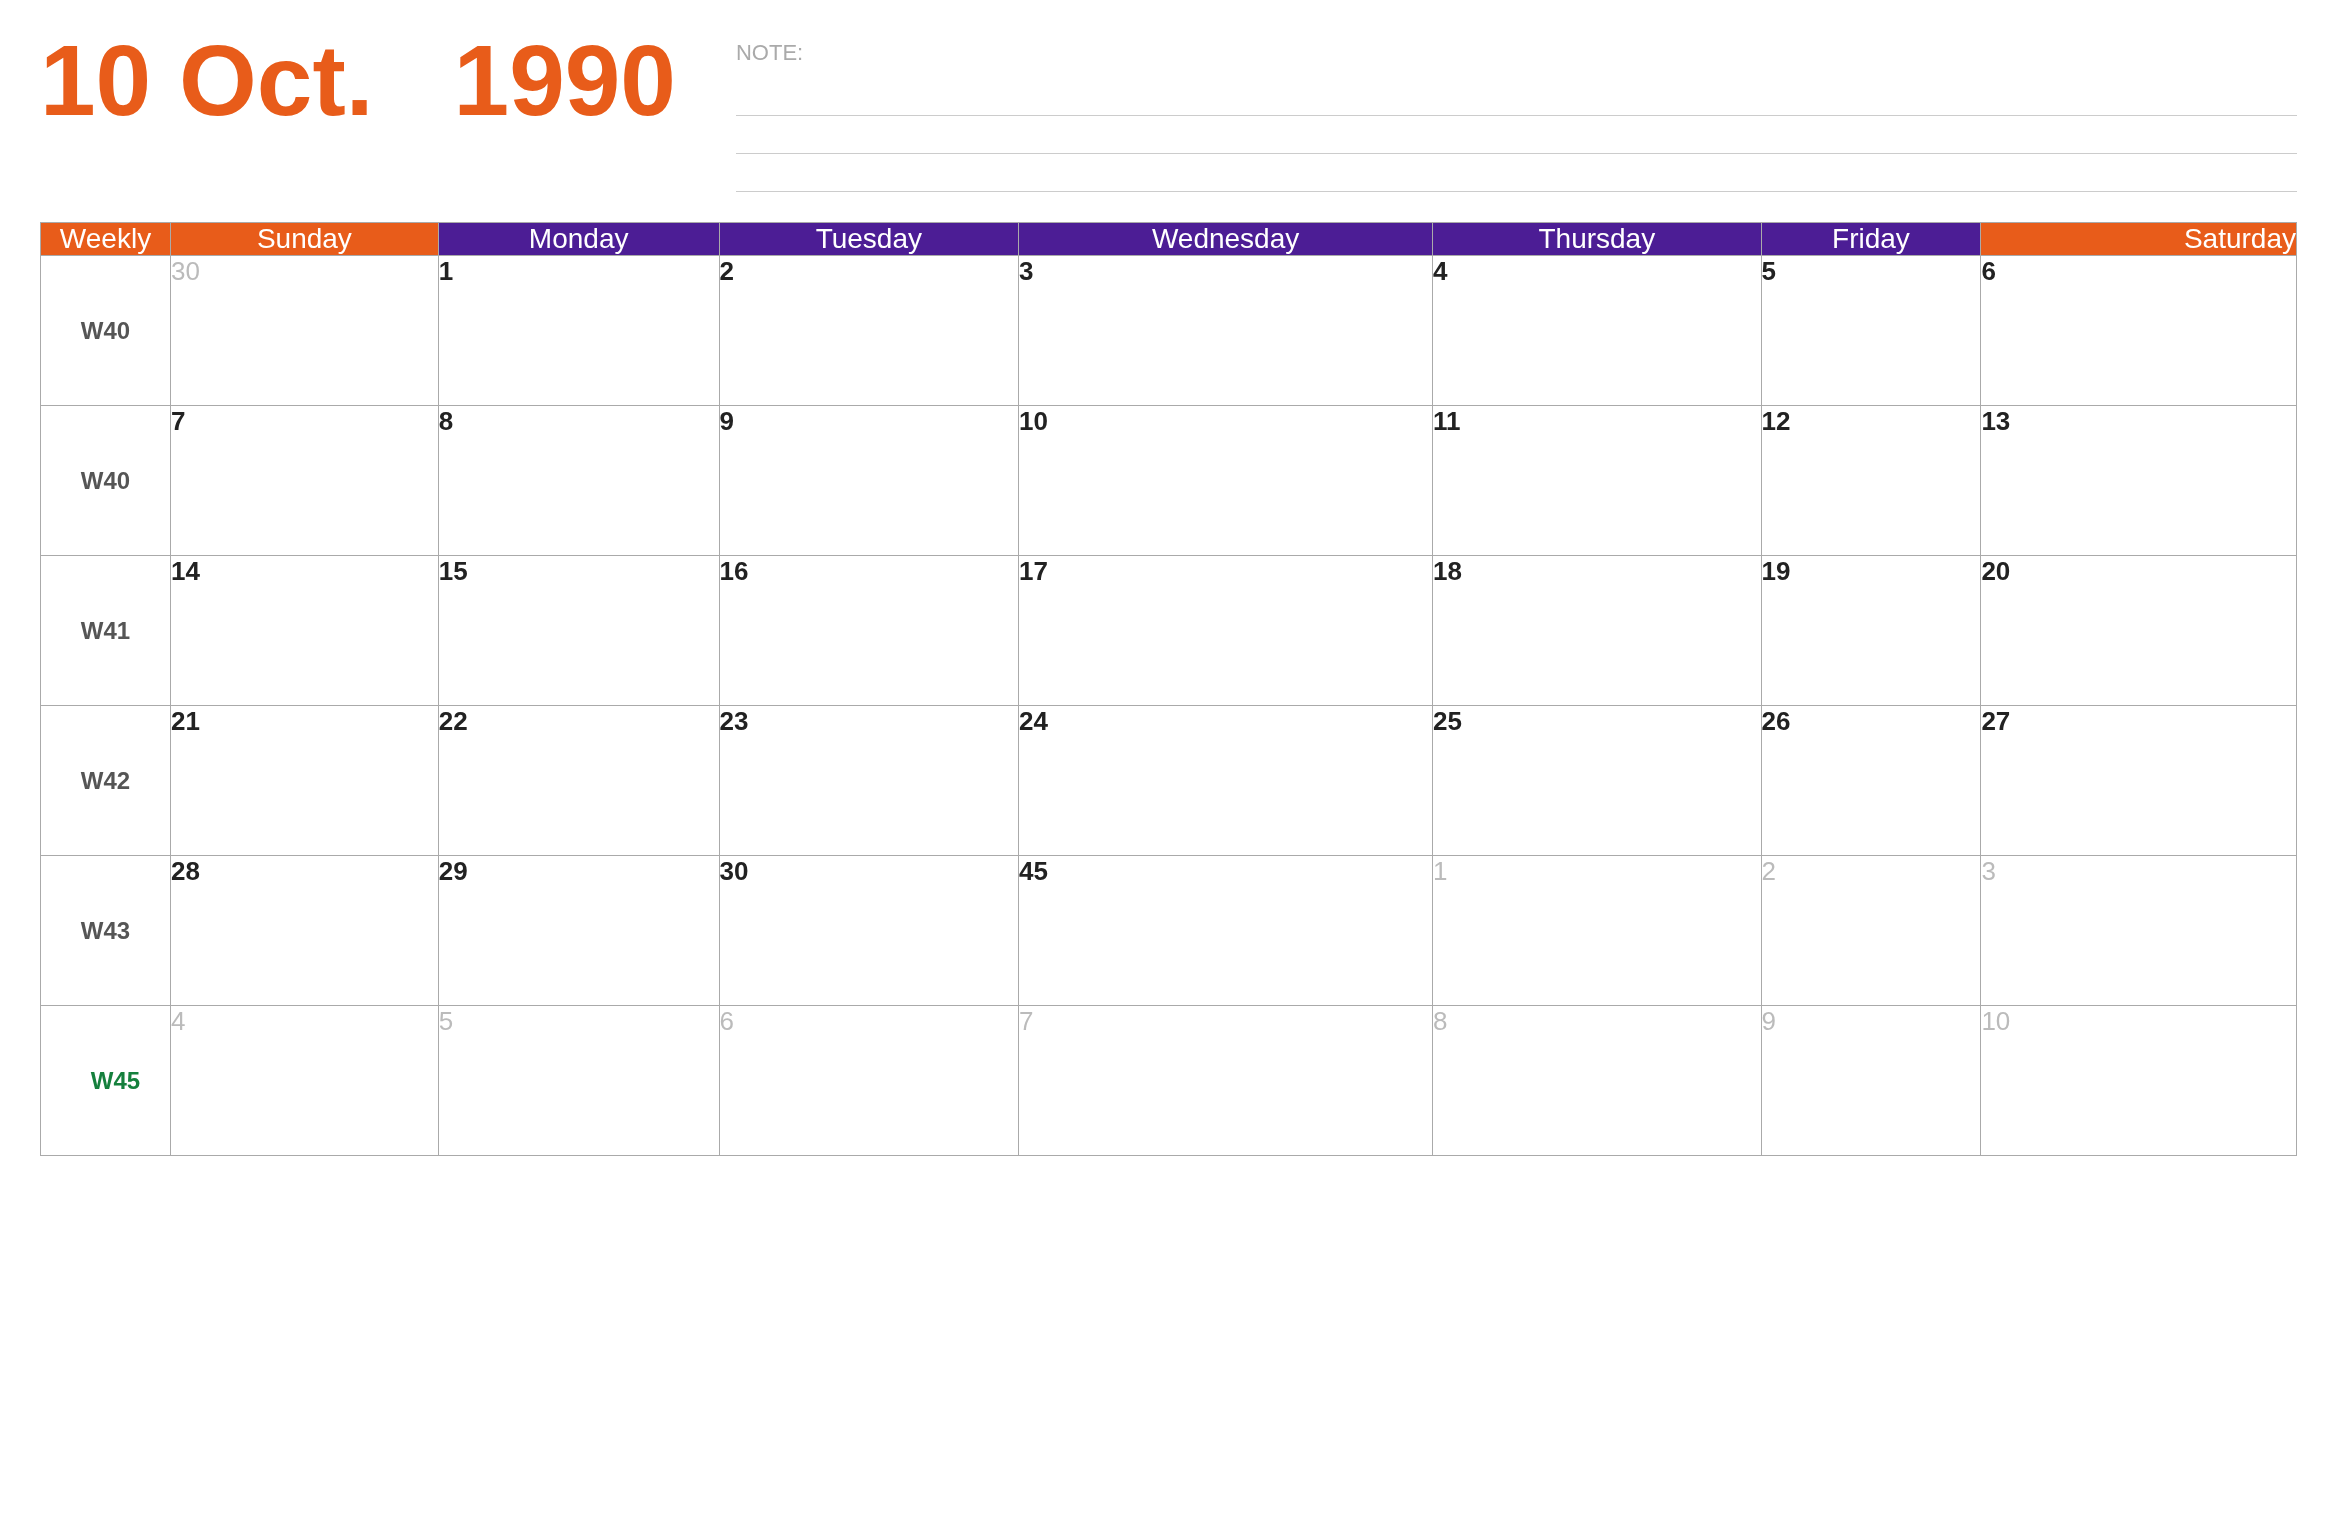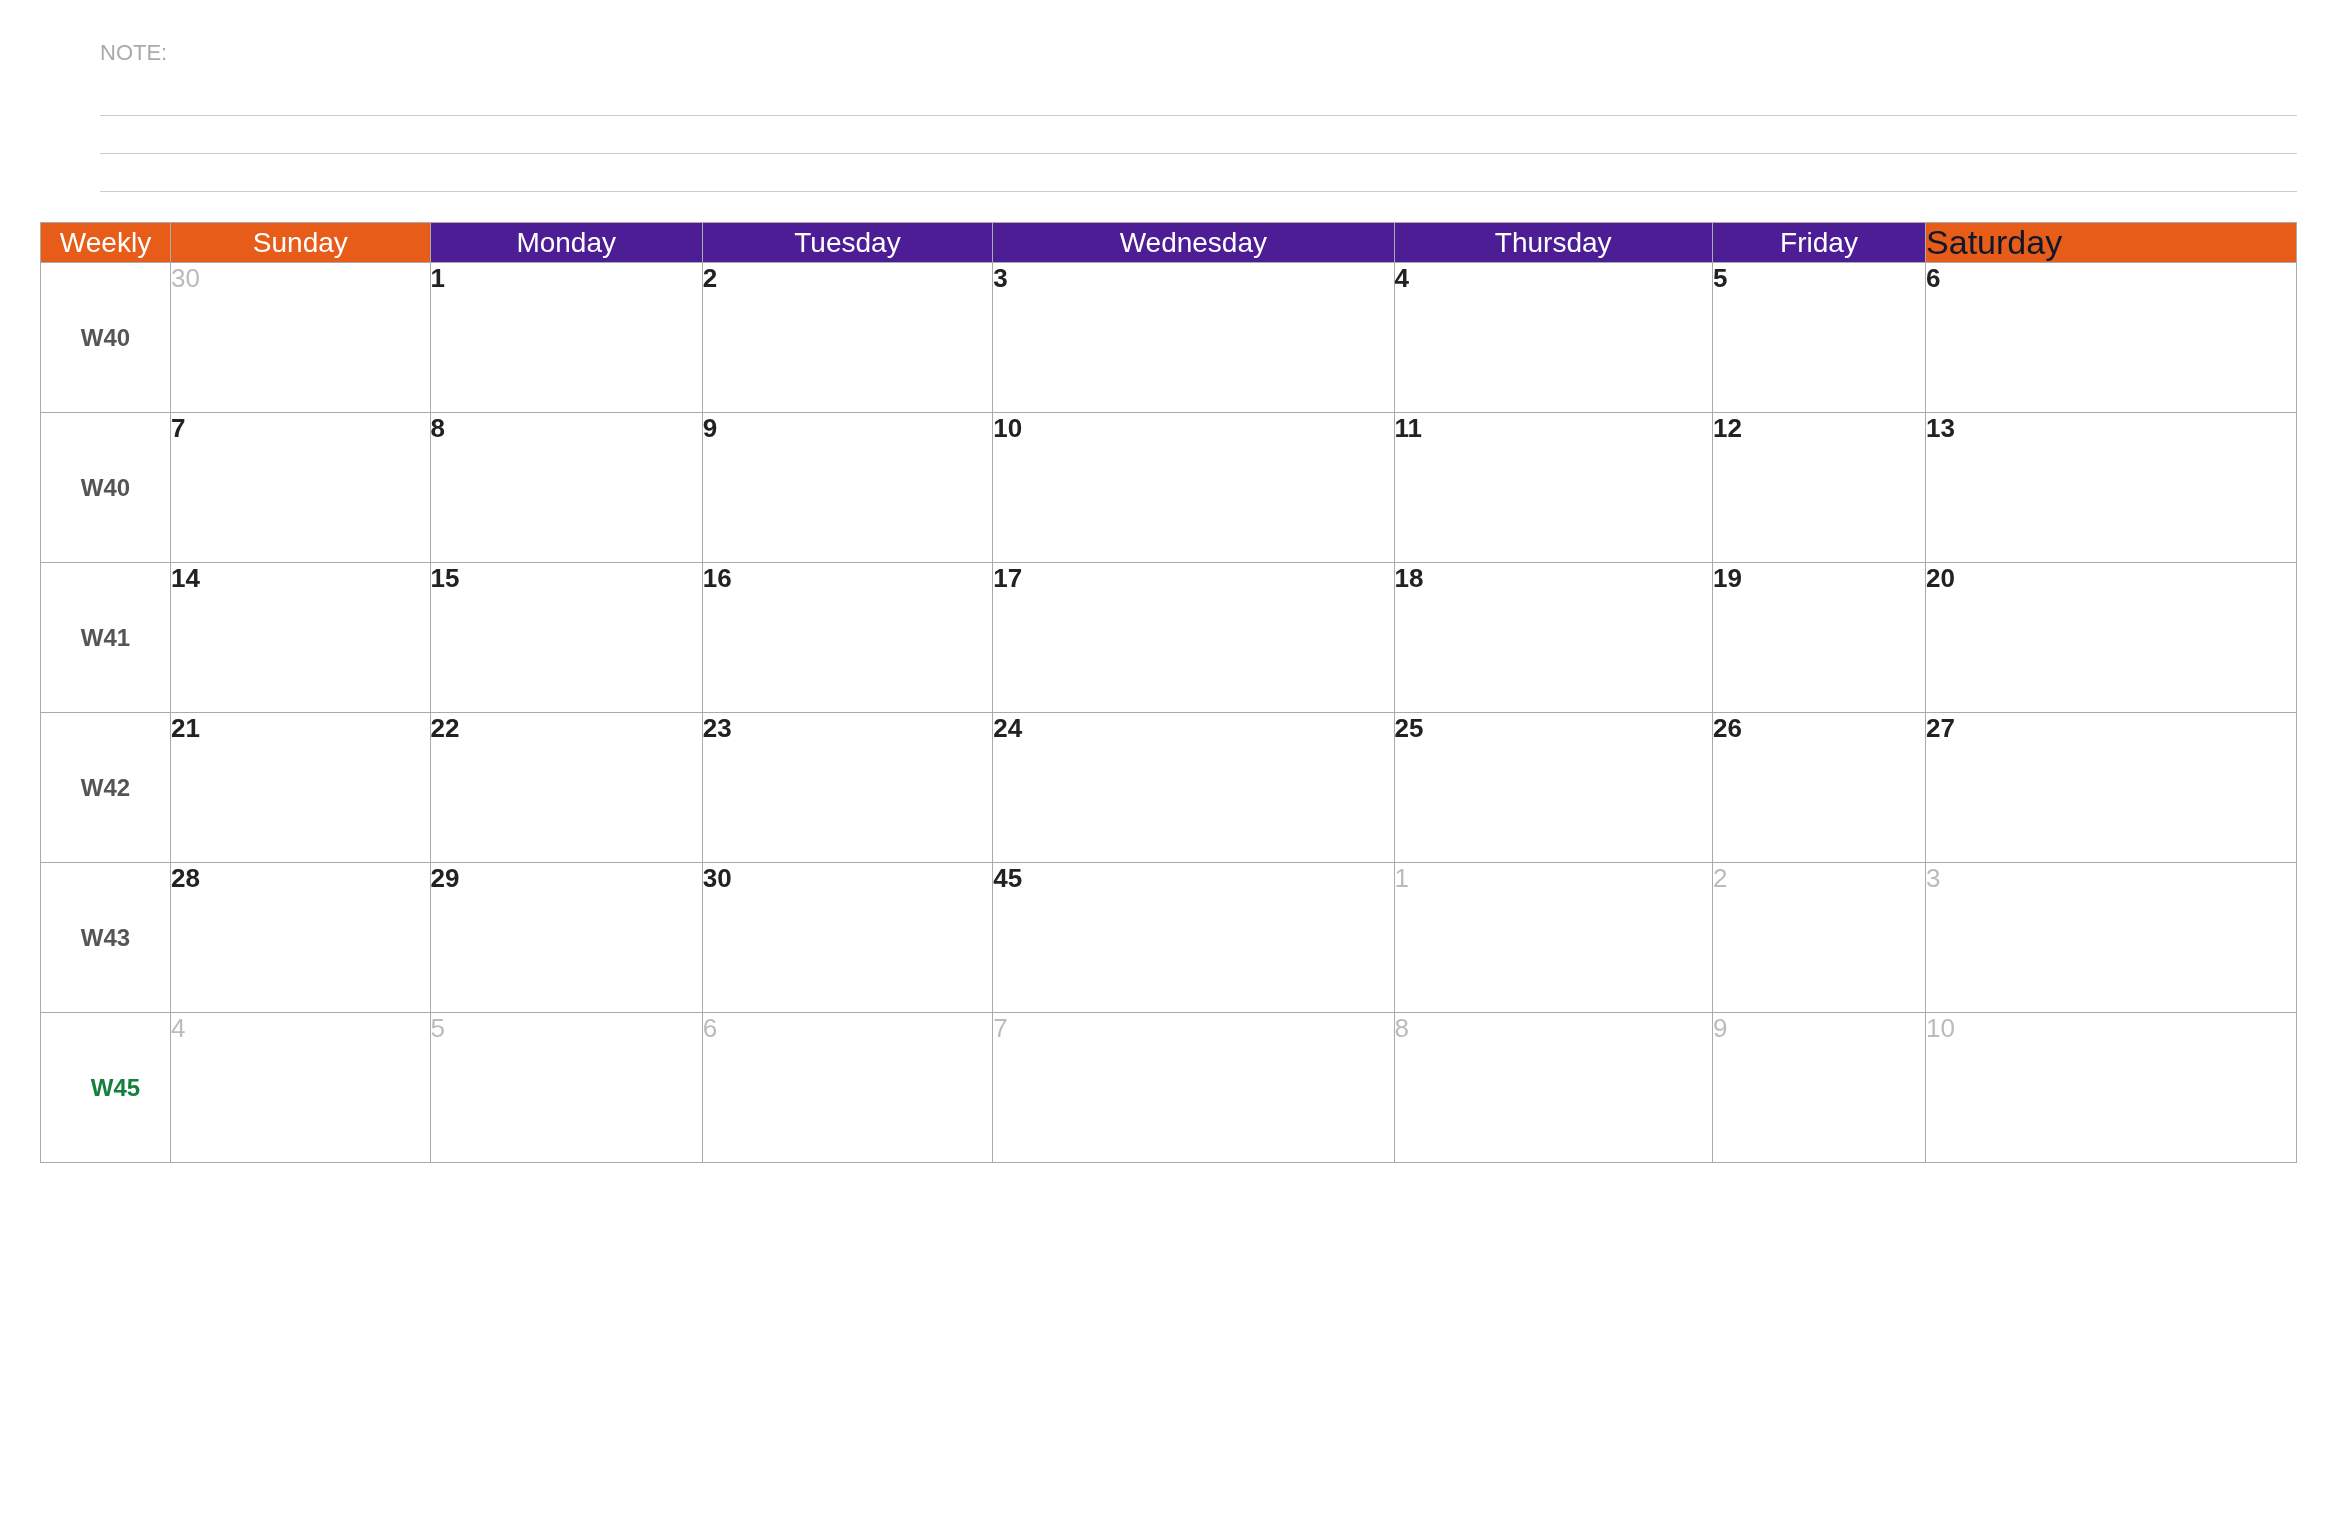--- a/index.html
+++ b/index.html
@@ -99,23 +99,23 @@
       background: #4c1d95;
       color: #fff;
       text-align: center;
       font-size: 28px;
       font-weight: normal;
       padding: 18px 8px;
     }
 
     .th-saturday {
       background: #e85c1a;
-      color: #0f172a;
-      text-align: left;
-      font-size: 34px;
+      color: #ffffff;
+      text-align: right;
+      font-size: 28px;
       font-weight: normal;
       padding: 18px 8px;
     }
 
     
     .td-weekly {
       text-align: center;
       font-size: 24px;
       color: #555;
       vertical-align: middle;
@@ -139,20 +139,26 @@
 
     .td-weekly.inactive {
       color: #15803d;
       padding-left: 20px;
     }
   </style>
 </head>
 <body>
 
 <div class="header">
+  <div class="header-date">
+    <span class="header-title">
+      <span>10</span>&nbsp;<span>Oct.</span>
+    </span>
+    <span class="header-year">1990</span>
+  </div>
   <div class="note-section">
     <div class="note-label">NOTE:</div>
     <div class="note-line"></div>
     <div class="note-line"></div>
     <div class="note-line"></div>
   </div>
 </div>
 
 <table class="calendar-table">
   <colgroup>

